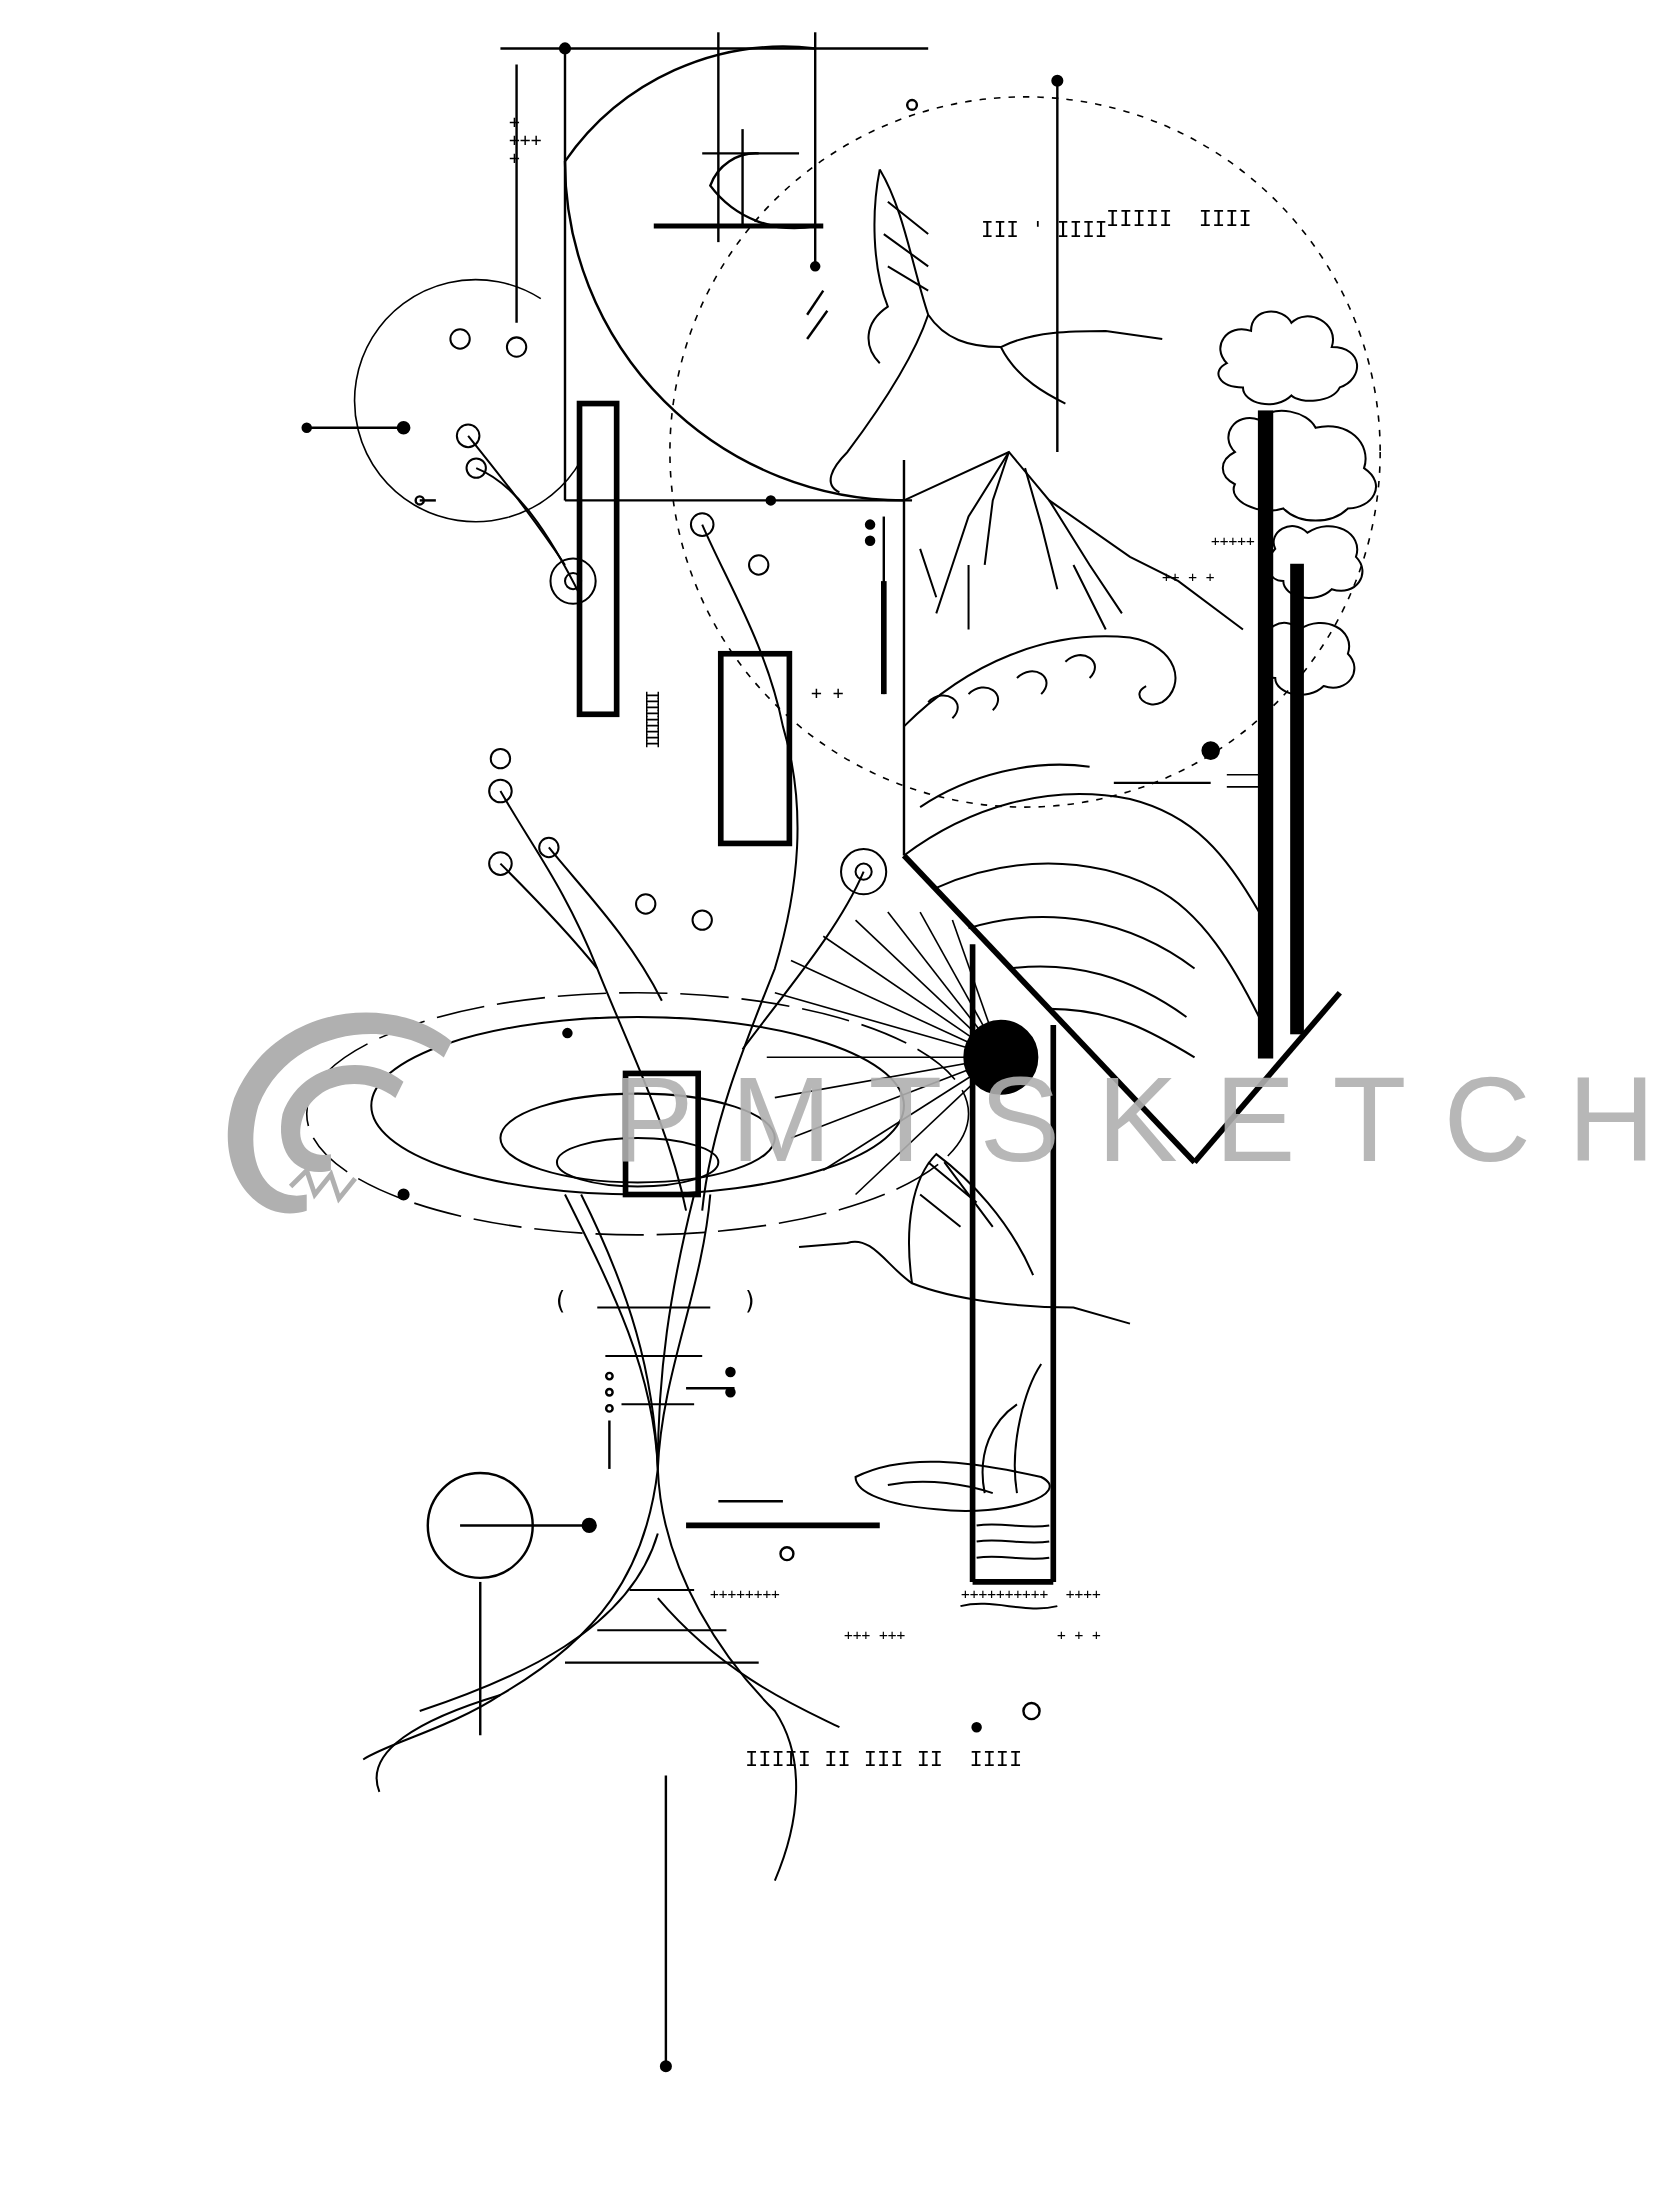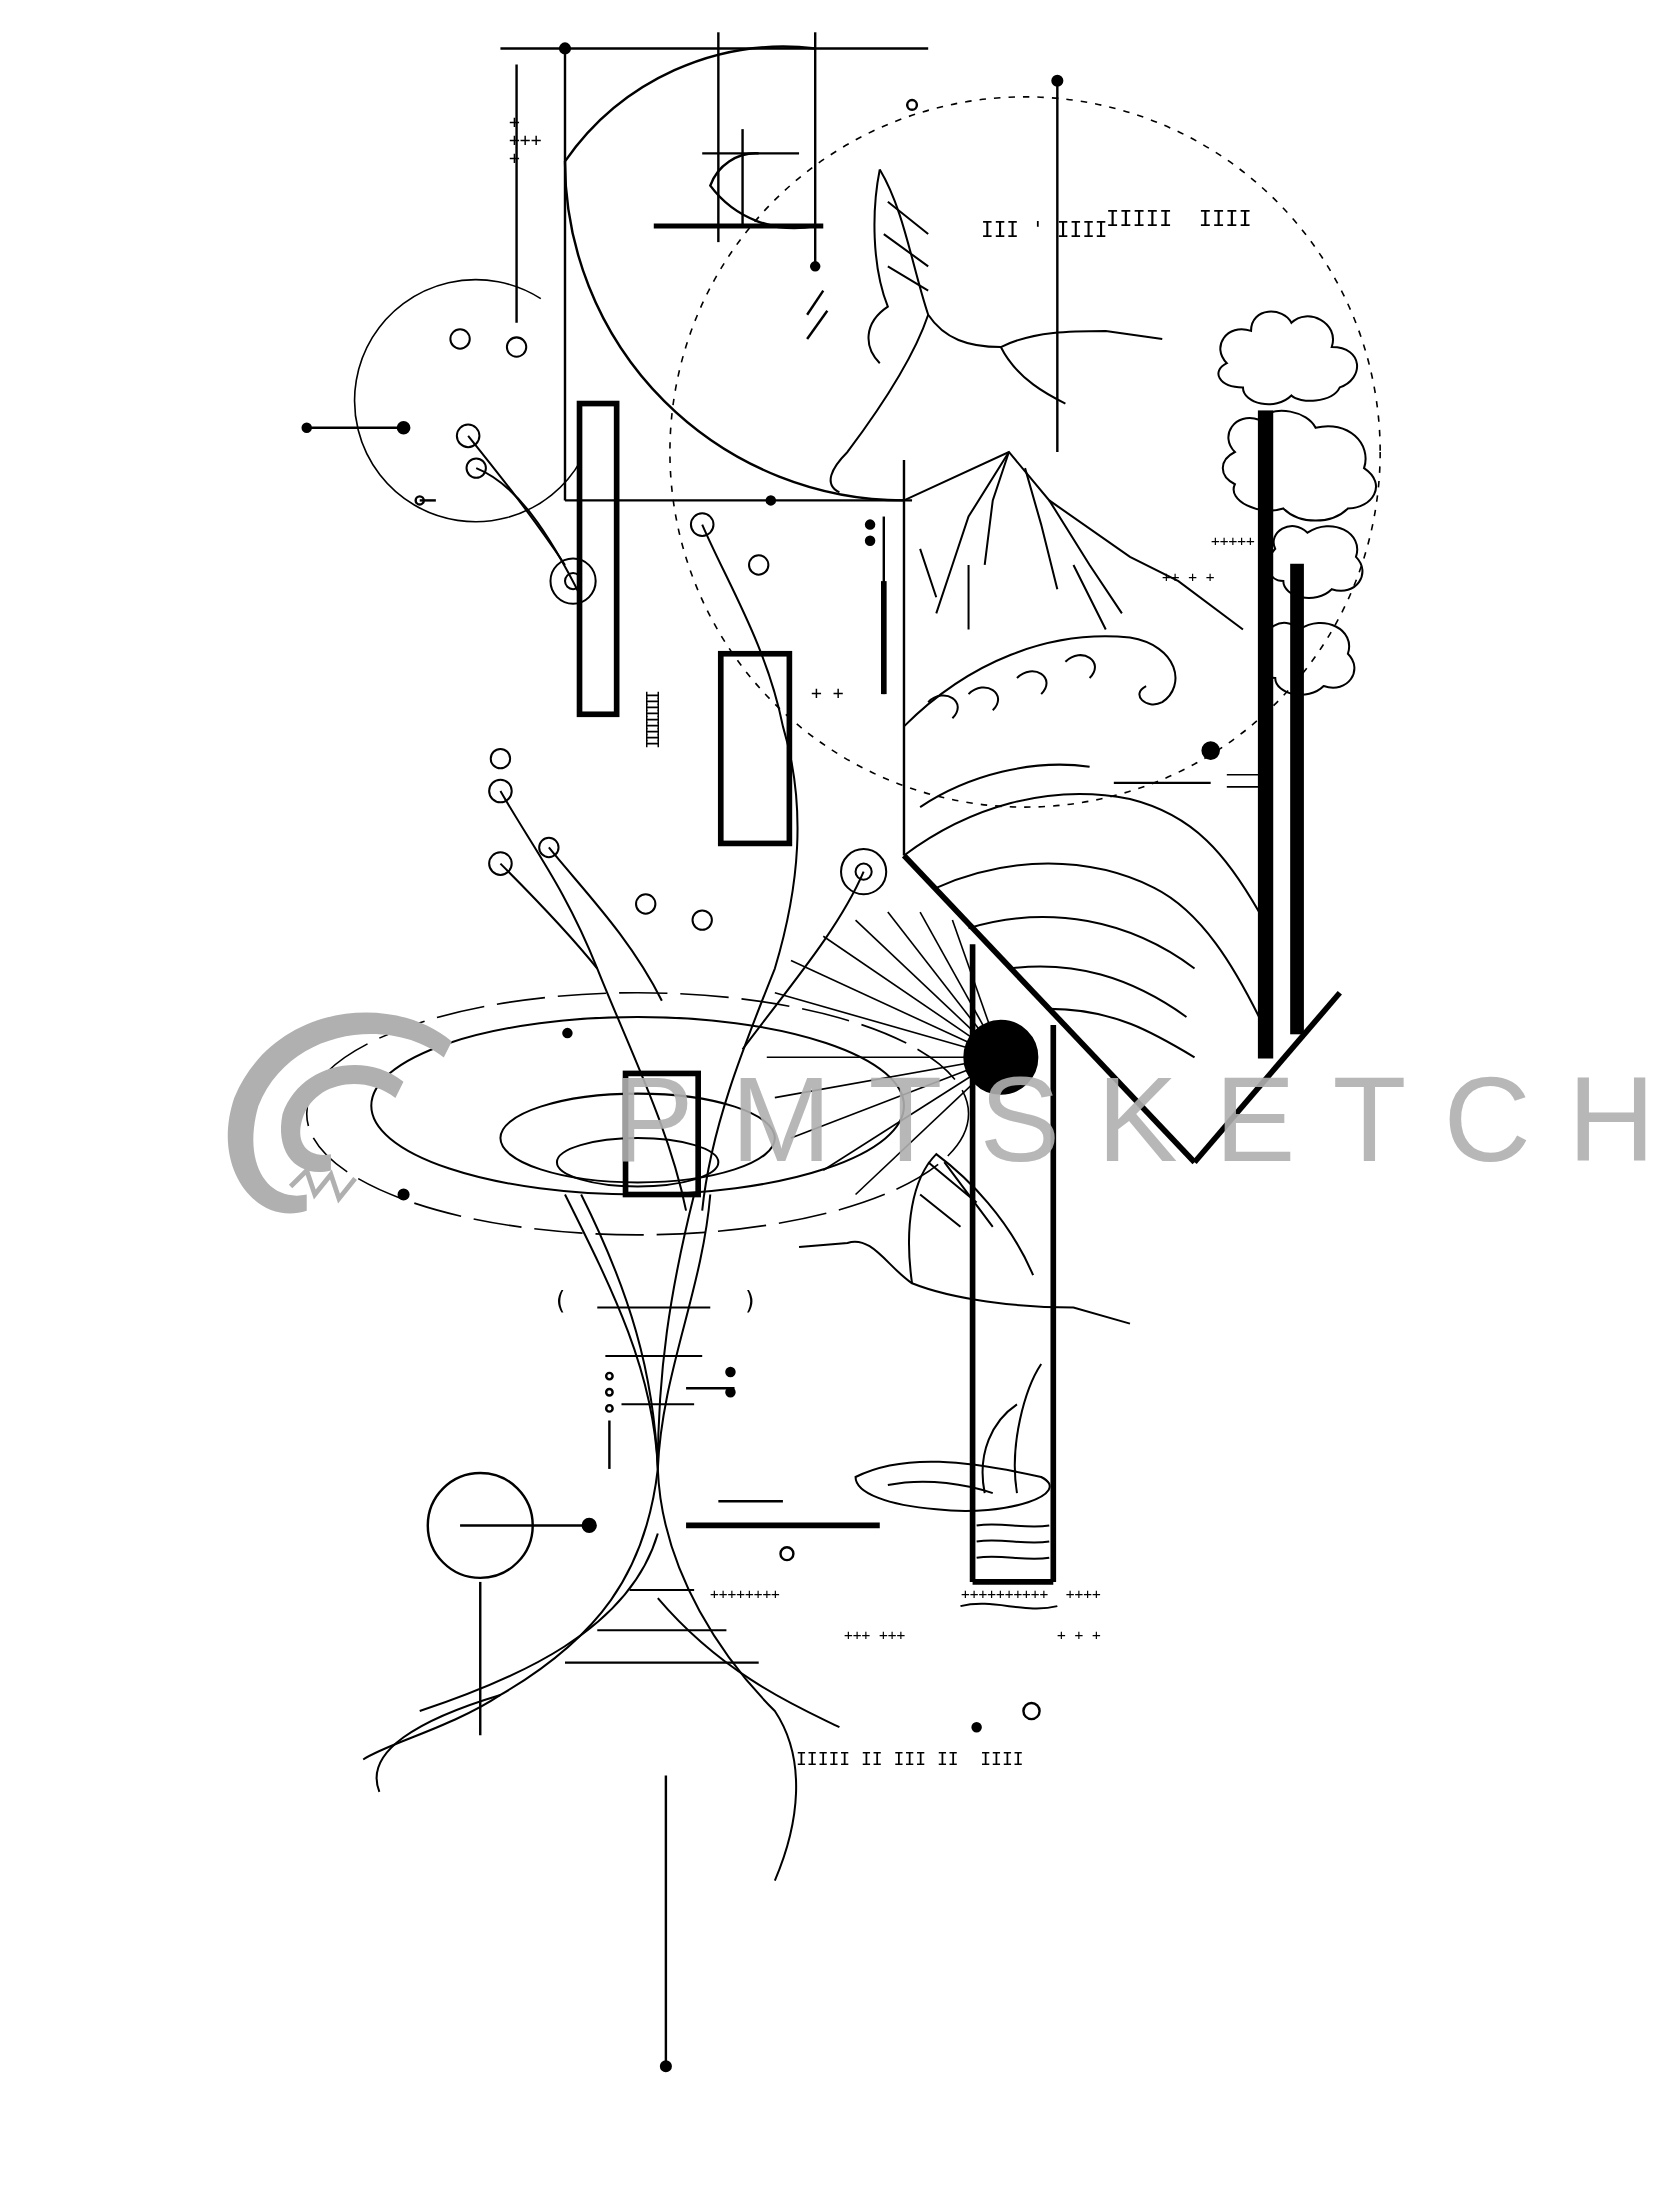--- a/index.html
+++ b/index.html
@@ -223,16 +223,16 @@
 <div class="ticks" style="left:981px;top:206px;font-size:21px;margin-top:12px;">III ' IIII</div>
 <div class="ticks" style="left:1106px;top:206px;font-size:22px;">IIIII  IIII</div>
 <div class="ticks" style="left:642px;top:690px;font-size:18px;writing-mode:vertical-rl;letter-spacing:-4.8px;">IIIIIIIII</div>
 <div class="ticks" style="left:811px;top:682px;font-size:18px;">+ +</div>
 <div class="ticks" style="left:1211px;top:533px;font-size:14.5px;">+++++</div>
 <div class="ticks" style="left:1162px;top:569px;font-size:14.5px;">++ + +</div>
 <div class="ticks" style="left:710px;top:1586px;font-size:14.5px;">++++++++</div>
 <div class="ticks" style="left:961px;top:1586px;font-size:14.5px;">++++++++++  ++++</div>
 <div class="ticks" style="left:844px;top:1627px;font-size:14.5px;">+++ +++</div>
 <div class="ticks" style="left:1057px;top:1627px;font-size:14.5px;">+ + +</div>
-<div class="ticks" style="left:796px;top:1748px;font-size:18px;">IIIII II III II  IIII</div>
+<div class="ticks" style="left:745px;top:1748px;font-size:22px;font-family:Liberation Mono, monospace;">IIIII II III II  IIII</div>
 <div class="ticks" style="left:553px;top:1287px;font-size:24px;">(</div>
 <div class="ticks" style="left:743px;top:1287px;font-size:24px;">)</div>
 
 
 </body></html>

